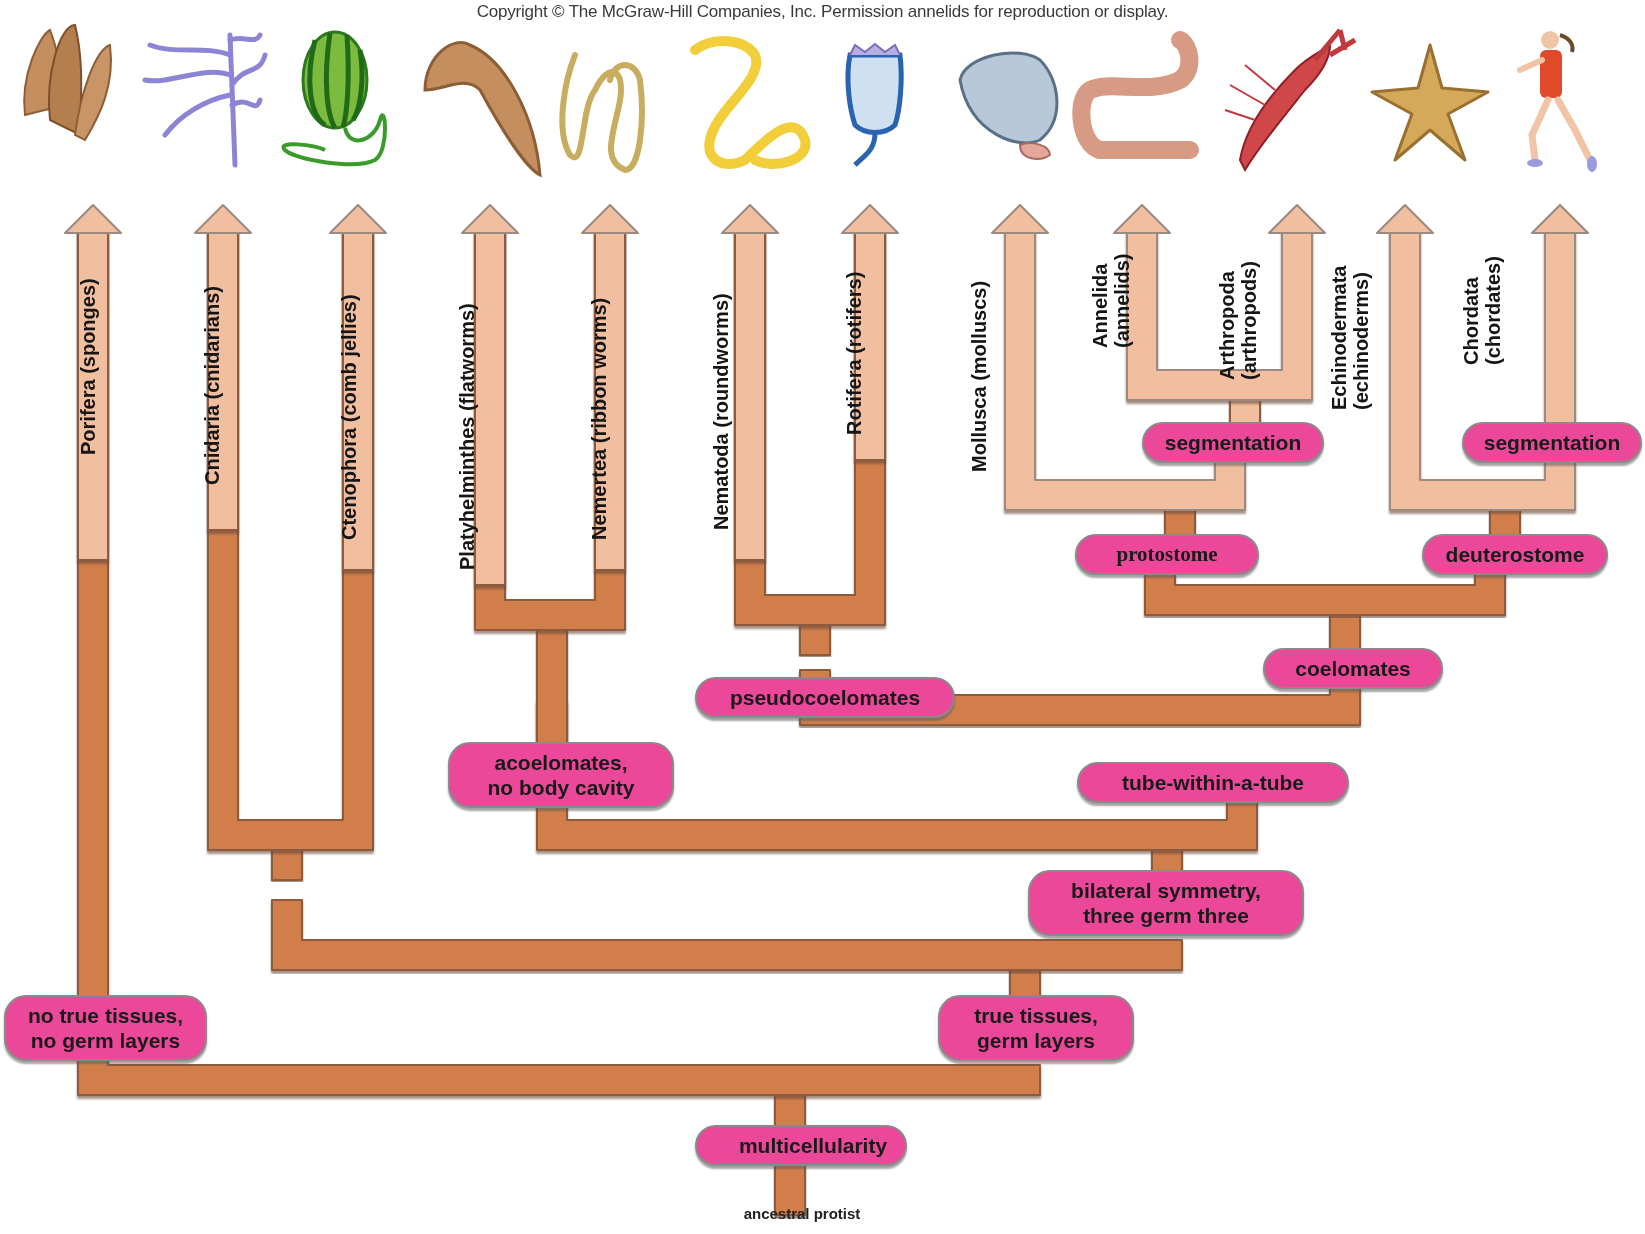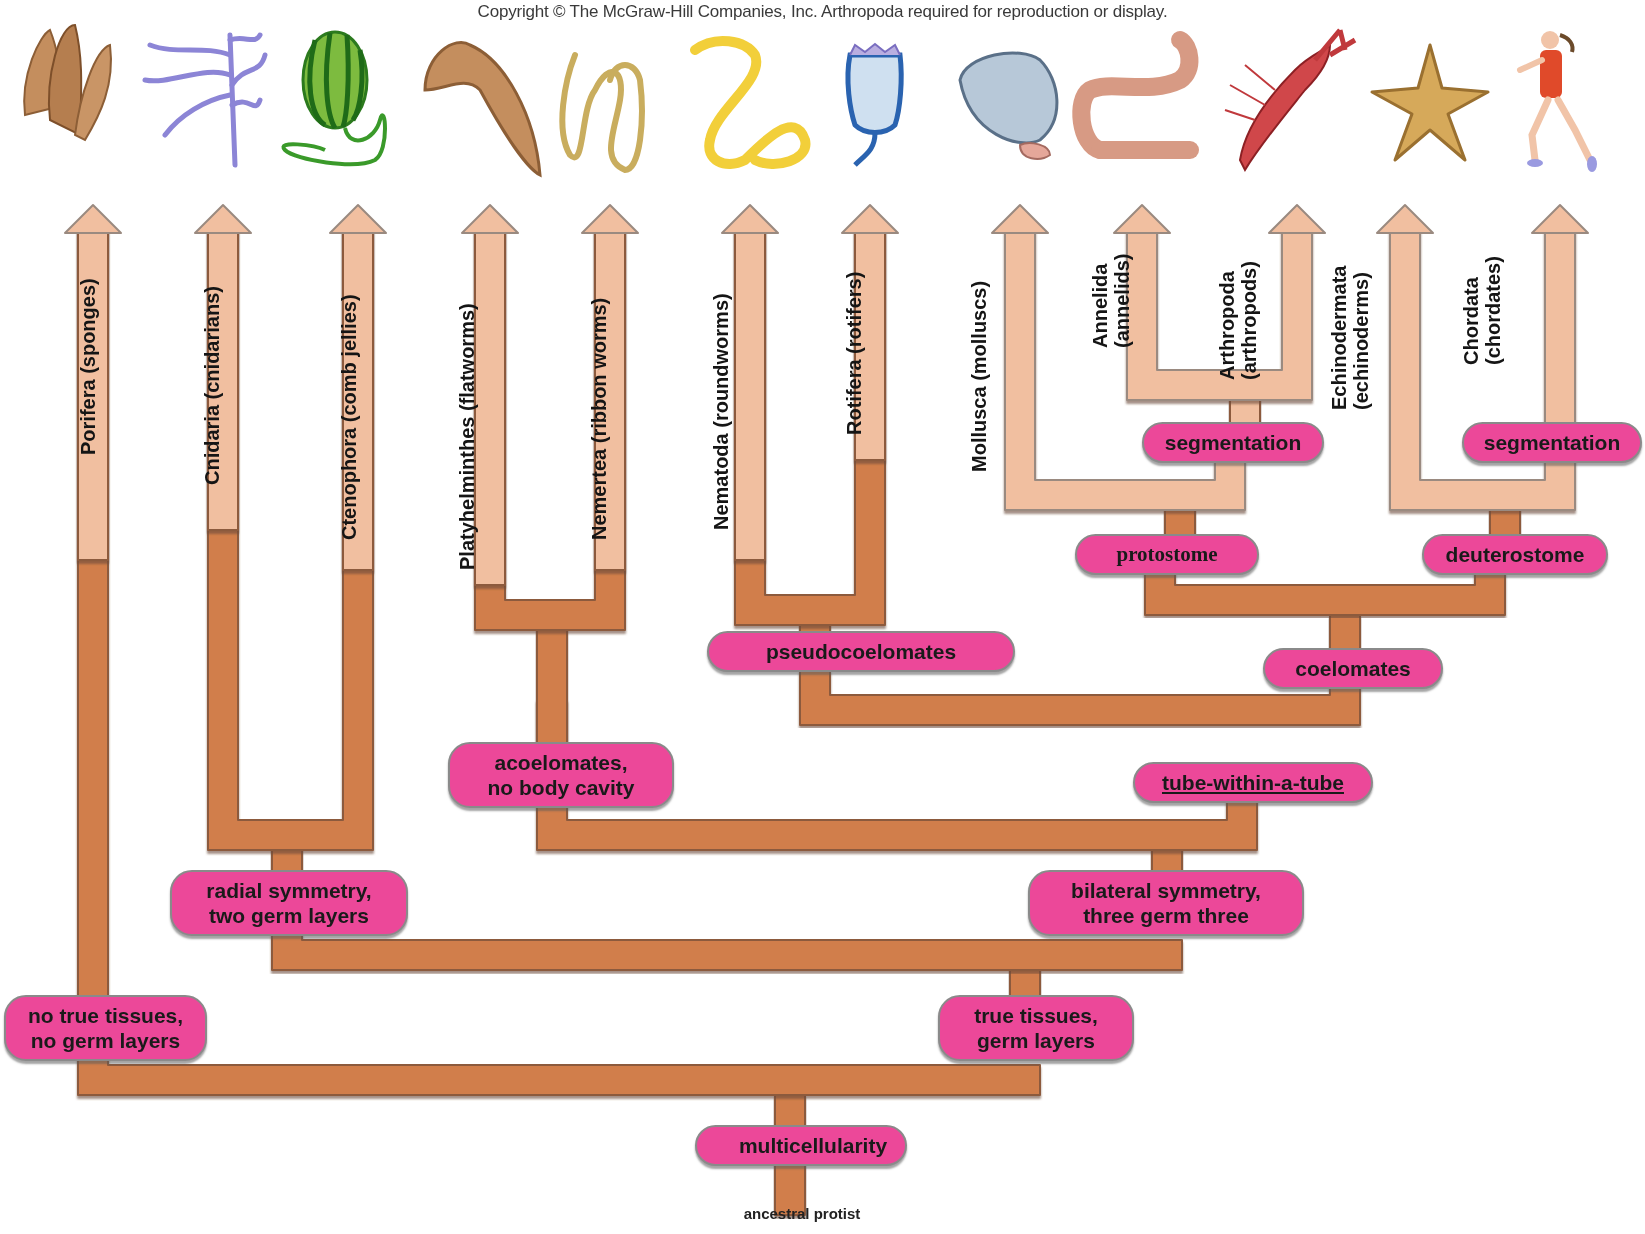--- a/index.html
+++ b/index.html
@@ -7,21 +7,21 @@
   #stage { position: absolute; left: 0; top: 0; width: 1645px; height: 1234px; }
   .copyright { position: absolute; left: 0; top: 2px; width: 1645px; text-align: center; font-size: 17px; color: #3a3a3a; letter-spacing: -0.2px; }
   .node { position: absolute; background: #ec4899; border: 2px solid #8a8a8a; border-radius: 22px; box-shadow: 0 3px 2px rgba(90,90,90,0.55); font-weight: bold; font-size: 21px; color: #1a1a1a; text-align: center; line-height: 25px; padding: 6px 16px; white-space: pre-line; box-sizing: border-box; }
   .root-label { position: absolute; font-weight: bold; font-size: 15px; color: #222; text-align: center; width: 260px; left: 672px; top: 1205px; }
   .vlabel { position: absolute; font-weight: bold; font-size: 20px; color: #151515; line-height: 22px; white-space: pre; text-align: left; transform-origin: 0 0; transform: rotate(-90deg); }
 </style>
 </head>
 <body>
 
 <div id="stage">
-  <div class="copyright">Copyright © The McGraw-Hill Companies, Inc. Arthropoda required for reproduction or display.</div>
+  <div class="copyright">Copyright © The McGraw-Hill Companies, Inc. Permission annelids for reproduction or display.</div>
 
   <svg id="tree" width="1645" height="1234" style="position:absolute;left:0;top:0;">
     <defs>
       <filter id="sh" x="-5%" y="-5%" width="110%" height="110%">
         <feDropShadow dx="0" dy="3" stdDeviation="1" flood-color="#6b4a38" flood-opacity="0.6"></feDropShadow>
       </filter>
     </defs>
 
     <g>
 
@@ -157,28 +157,26 @@
   <div class="vlabel" style="left:1328px;top:410px;">Echinodermata
 (echinoderms)</div>
   <div class="vlabel" style="left:1460px;top:365px;">Chordata
 (chordates)</div>
 
   <div class="node" style="left:695px;top:1125px;width:212px;padding-left:40px;">multicellularity</div>
   <div class="node" style="left:4px;top:995px;width:203px;">no true tissues,
 no germ layers</div>
   <div class="node" style="left:938px;top:995px;width:196px;">true tissues,
 germ layers</div>
-  <div class="node" style="left:170px;top:870px;width:238px;">radial symmetry,
-two germ layers</div>
   <div class="node" style="left:1028px;top:870px;width:276px;">bilateral symmetry,
 three germ three</div>
   <div class="node" style="left:448px;top:742px;width:226px;">acoelomates,
 no body cavity</div>
-  <div class="node" style="left:1133px;top:762px;width:240px;text-decoration:underline;">tube-within-a-tube</div>
-  <div class="node" style="left:695px;top:631px;width:308px;margin-left:12px;">pseudocoelomates</div>
+  <div class="node" style="left:1077px;top:762px;width:272px;">tube-within-a-tube</div>
+  <div class="node" style="left:695px;top:677px;width:260px;">pseudocoelomates</div>
   <div class="node" style="left:1263px;top:648px;width:180px;">coelomates</div>
   <div class="node" style="left:1075px;top:534px;width:184px;font-family:Liberation Serif, serif;">protostome</div>
   <div class="node" style="left:1422px;top:534px;width:186px;">deuterostome</div>
   <div class="node" style="left:1142px;top:422px;width:182px;">segmentation</div>
   <div class="node" style="left:1462px;top:422px;width:180px;">segmentation</div>
 
   <div class="root-label">ancestral protist</div>
 </div>
 
 </body></html>

